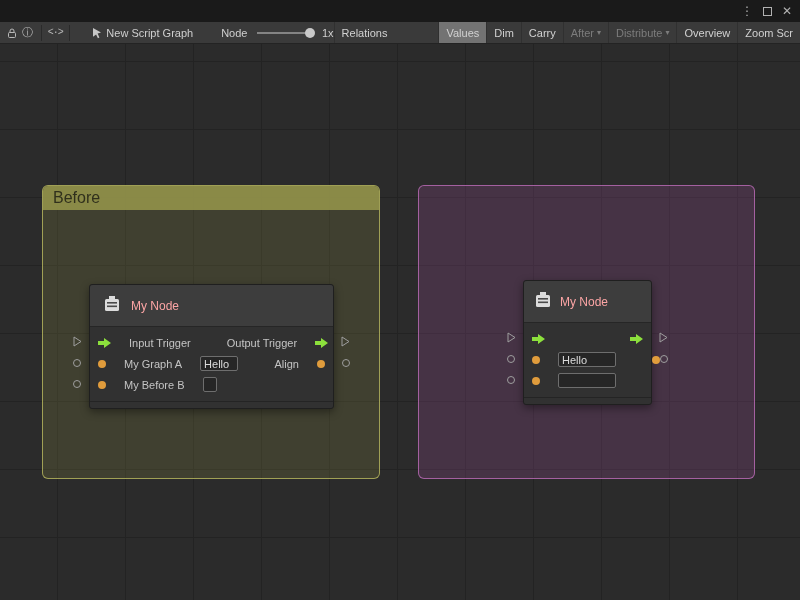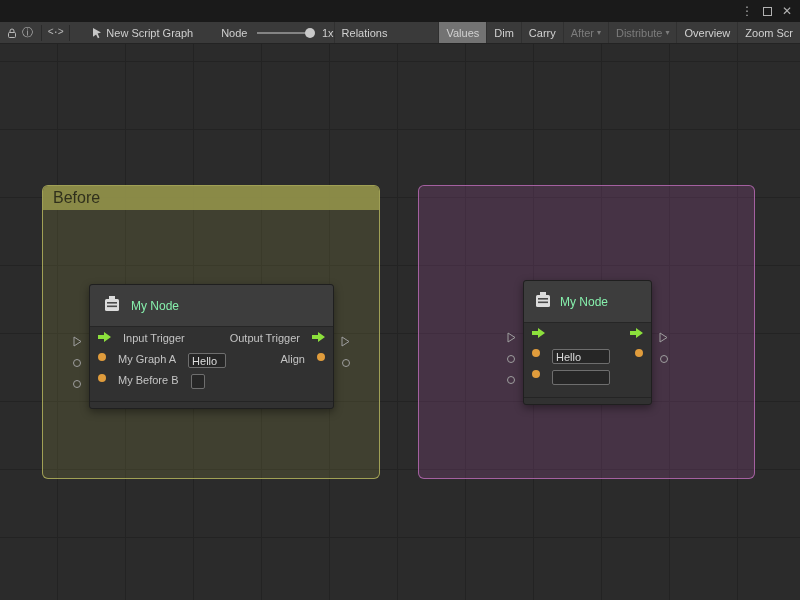--- a/index.html
+++ b/index.html
@@ -86,25 +86,25 @@
   
   .node {
     position:absolute; background:#313131; border:1px solid #1f1f1f;
     border-radius:3px; box-shadow:0 3px 8px rgba(0,0,0,0.4);
   }
   .node-b { left:46px; top:98px; width:245px; }
   .node-a { left:104px; top:94px; width:129px; }
   .node-header {
     height:42px; background:#3d3d3d; border-bottom:1px solid #262626;
     border-radius:3px 3px 0 0; display:flex; align-items:center; gap:9px;
-    padding:0 12px; color:#86efac; font-size:12px;
+    padding:0 12px; color:#fca5a5; font-size:12px;
   }
   .node-a .node-header { padding:0 9px; gap:7px; }
   .node-rows { padding:5px 0 6px; }
-  .prow { height:21px; display:flex; padding:0 8px; gap:12px; font-size:11px; color:#c4c4c4; }
+  .prow { height:21px; display:flex; align-items:center; padding:0 8px; gap:18px; font-size:11px; color:#c4c4c4; }
   .spacer { flex:1; }
   .node-footer { height:7px; border-top:1px solid #242424; border-radius:0 0 3px 3px; }
 
   .flow-arrow { display:inline-flex; }
   .value-dot { width:8px; height:8px; border-radius:50%; background:#e09c3c; flex:0 0 auto; }
   .plabel { white-space:nowrap; }
 
   .node-field {
     height:15px; background:#262626; border:1px solid #6e6e6e; border-radius:2px;
     color:#dcdcdc; font-size:11px; font-family:inherit; padding:0 3px; outline:none;

